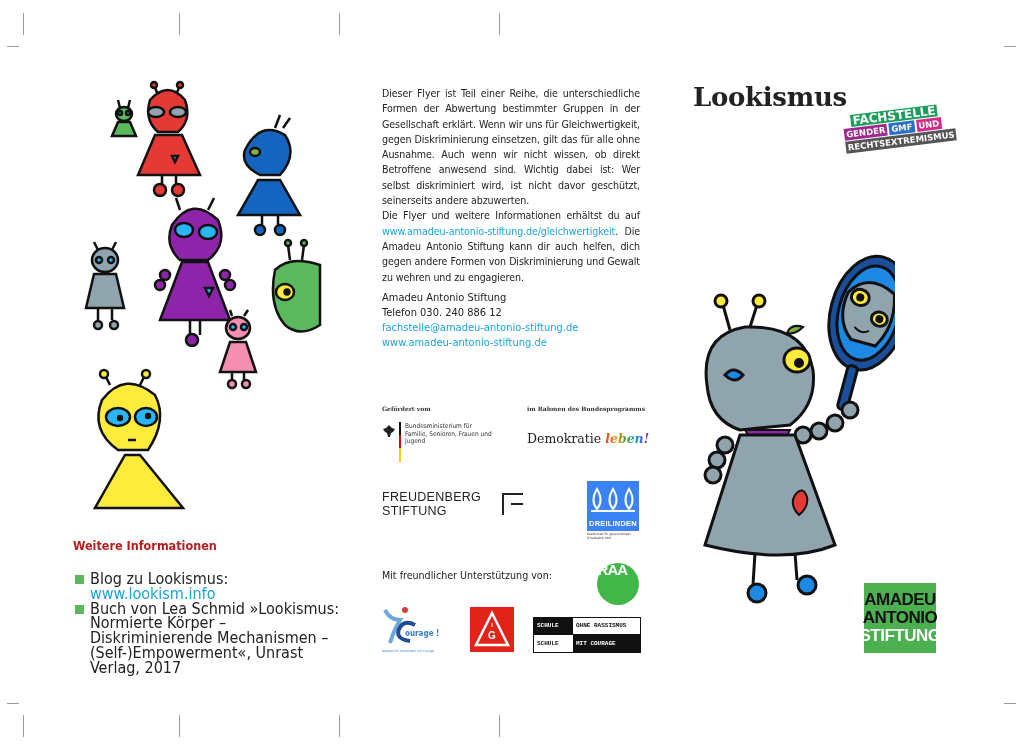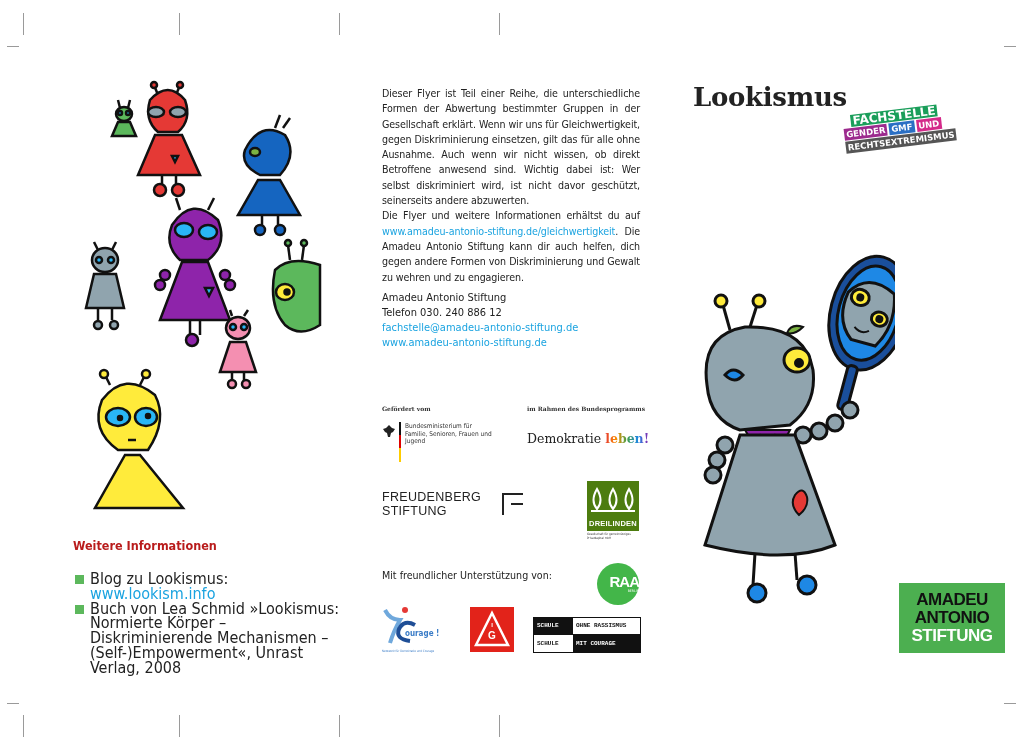--- a/index.html
+++ b/index.html
@@ -14,21 +14,21 @@
   .contact div{white-space:nowrap;}
   .small-label{position:absolute;font-family:"DejaVu Serif",serif;font-size:6px;font-weight:bold;color:#333;}
   .title{position:absolute;left:693px;top:82px;font-family:"DejaVu Serif",serif;font-weight:bold;font-size:26px;color:#222;letter-spacing:-0.3px;}
   .fach{position:absolute;left:842px;top:116px;transform:rotate(-7deg);transform-origin:left top;font-family:"DejaVu Sans",sans-serif;font-weight:bold;}
   .fach .row{display:flex;gap:2px;margin-bottom:1px;}
   .fach span{display:inline-block;color:#fff;padding:0 2px;line-height:12px;}
   .info-title{position:absolute;left:73px;top:538px;color:#b91c1c;font-weight:bold;font-size:12.5px;}
   .info-list{position:absolute;left:73px;top:570px;width:270px;font-size:16px;line-height:14.8px;list-style:none;margin:2px;padding:0;}
   .info-list li{position:relative;padding-left:15px;}
   .info-list li .sq{position:absolute;left:0;top:3px;width:9px;height:9px;background:#5cb85c;}
-  .aas{position:absolute;left:864px;top:583px;width:106px;height:70px;background:#4caf50;display:flex;flex-direction:column;justify-content:center;align-items:center;font-weight:bold;font-size:17px;line-height:18px;letter-spacing:-0.5px;font-family:"Liberation Sans",sans-serif;margin-left:35px;}
+  .aas{position:absolute;left:864px;top:583px;width:72px;height:70px;background:#4caf50;display:flex;flex-direction:column;justify-content:center;align-items:center;font-weight:bold;font-size:17px;line-height:18px;letter-spacing:-0.5px;font-family:"Liberation Sans",sans-serif;}
   .aas .dark{color:#111;}
   .aas .light{color:#fff;}
 </style>
 </head>
 <body>
 
 <div class="crop-v" style="left:23px;top:13px;"></div>
 <div class="crop-v" style="left:179px;top:13px;"></div>
 <div class="crop-v" style="left:339px;top:13px;"></div>
 <div class="crop-v" style="left:499px;top:13px;"></div>
@@ -151,21 +151,21 @@
 </svg>
 
 <div class="info-title">Weitere Informationen</div>
 <ul class="info-list">
   <li>
     <span class="sq"></span>
     <span>Blog zu Lookismus: </span><span class="link">www.lookism.info</span>
   </li>
   <li>
     <span class="sq"></span>
-    <span>Buch von Lea Schmid »Lookismus: Normierte Körper – Diskriminierende Mechanismen – (Self-)Empowerment«, Unrast Verlag, 2008</span>
+    <span>Buch von Lea Schmid »Lookismus: Normierte Körper – Diskriminierende Mechanismen – (Self-)Empowerment«, Unrast Verlag, 2017</span>
   </li>
 </ul>
 
 <div class="body-text">
   <p>Dieser Flyer ist Teil einer Reihe, die unterschiedliche Formen der Abwertung bestimmter Gruppen in der Gesellschaft erklärt. Wenn wir uns für Gleichwertigkeit, gegen Diskriminierung einsetzen, gilt das für alle ohne Ausnahme. Auch wenn wir nicht wissen, ob direkt Betroffene anwesend sind. Wichtig dabei ist: Wer selbst diskriminiert wird, ist nicht davor geschützt, seinerseits andere abzuwerten.</p>
   <p>
     <span>Die Flyer und weitere Informationen erhältst du auf</span>
     <span class="link">www.amadeu-antonio-stiftung.de/gleichwertigkeit</span>.
     <span>Die Amadeu Antonio Stiftung kann dir auch helfen, dich gegen andere Formen von Diskriminierung und Gewalt zu wehren und zu engagieren.</span>
   </p>
@@ -184,44 +184,44 @@
 <div class="abs" style="left:382px;top:422px;width:110px;height:40px;">
   <svg width="14" height="14" viewBox="0 0 14 14" style="position:absolute;left:0;top:2px;">
       <path d="M7 1 L10 4 L13 5 L11 8 L9 9 L8 13 L6 13 L5 9 L3 8 L1 5 L4 4 Z" fill="#222"></path>
     </svg>
   <div style="position:absolute;left:17px;top:0;width:2px;height:40px;background:linear-gradient(#111 0 33%,#d00 33% 66%,#fc0 66%);"></div>
   <div style="position:absolute;left:23px;top:1px;width:90px;font-size:6.5px;line-height:7.5px;color:#333;">Bundesministerium für Familie, Senioren, Frauen und Jugend</div>
 </div>
 
 <div class="abs" style="left:527px;top:431px;font-family:'DejaVu Serif',serif;font-size:12.5px;color:#222;white-space:nowrap;">
   <span>Demokratie</span>
-  <span style="font-weight:bold;background:linear-gradient(90deg,#e53935,#fb8c00,#43a047,#1e88e5,#8e24aa);-webkit-background-clip:text;background-clip:text;color:transparent;margin-top:20px;">leben!</span>
+  <span style="font-style:italic;font-weight:bold;background:linear-gradient(90deg,#e53935,#fb8c00,#43a047,#1e88e5,#8e24aa);-webkit-background-clip:text;background-clip:text;color:transparent;margin-top:20px;">leben!</span>
 </div>
 
 <div class="abs" style="left:382px;top:490px;width:100px;font-family:'Liberation Sans',sans-serif;font-size:12.5px;line-height:14px;color:#222;letter-spacing:0.3px;">FREUDENBERG STIFTUNG</div>
 <svg class="abs" style="left:501px;top:492px;" width="24" height="24" viewBox="0 0 24 24">
     <path d="M2 23 L2 2 L22 2" stroke="#222" stroke-width="2" fill="none"></path>
     <line x1="10" y1="12" x2="22" y2="12" stroke="#222" stroke-width="2"></line>
   </svg>
 
-<div class="abs" style="left:587px;top:481px;width:52px;height:50px;background:#4d7c0f;">
+<div class="abs" style="left:587px;top:481px;width:52px;height:50px;background:#3b82f6;">
   <svg width="52" height="34" viewBox="0 0 52 34">
       <g fill="none" stroke="#fff" stroke-width="2">
         <path d="M10 28 Q3 20 10 8 Q17 20 10 28 Z"></path>
         <path d="M26 28 Q19 20 26 8 Q33 20 26 28 Z"></path>
         <path d="M42 28 Q35 20 42 8 Q49 20 42 28 Z"></path>
         <line x1="4" y1="30" x2="48" y2="30"></line>
       </g>
     </svg>
   <div style="color:#fff;font-size:7.5px;font-weight:bold;text-align:center;letter-spacing:0.2px;font-family:'Liberation Sans',sans-serif;">DREILINDEN</div>
 </div>
 <div class="abs" style="left:587px;top:533px;width:52px;font-size:3px;line-height:3.5px;color:#333;">Gesellschaft für gemeinnütziges Privatkapital mbH</div>
 
 <div class="abs" style="left:382px;top:569px;font-size:10.6px;">Mit freundlicher Unterstützung von:</div>
-<div class="abs" style="left:597px;top:563px;width:42px;height:42px;border-radius:50%;background:#43b649;display:flex;flex-direction:column;align-items:flex-end;justify-content:center;">
+<div class="abs" style="left:597px;top:563px;width:42px;height:42px;border-radius:50%;background:#43b649;display:flex;flex-direction:row;align-items:flex-start;justify-content:center;">
   <span style="color:#fff;font-weight:bold;font-size:15px;line-height:14px;font-family:'Liberation Sans',sans-serif;letter-spacing:-1px;">RAA</span>
   <span style="color:#fff;font-size:3.5px;">BERLIN</span>
 </div>
 
 <div class="abs" style="left:382px;top:605px;width:78px;height:50px;">
   <svg width="40" height="42" viewBox="0 0 40 42">
       <circle cx="23" cy="5" r="3" fill="#e53935"></circle>
       <path d="M3 5 Q8 15 18 15 Q12 25 8 38" stroke="#6fa8dc" stroke-width="4" fill="none"></path>
       <path d="M33 20 Q22 14 17 24 Q13 34 28 36" stroke="#1f4e96" stroke-width="4" fill="none"></path>
     </svg>

